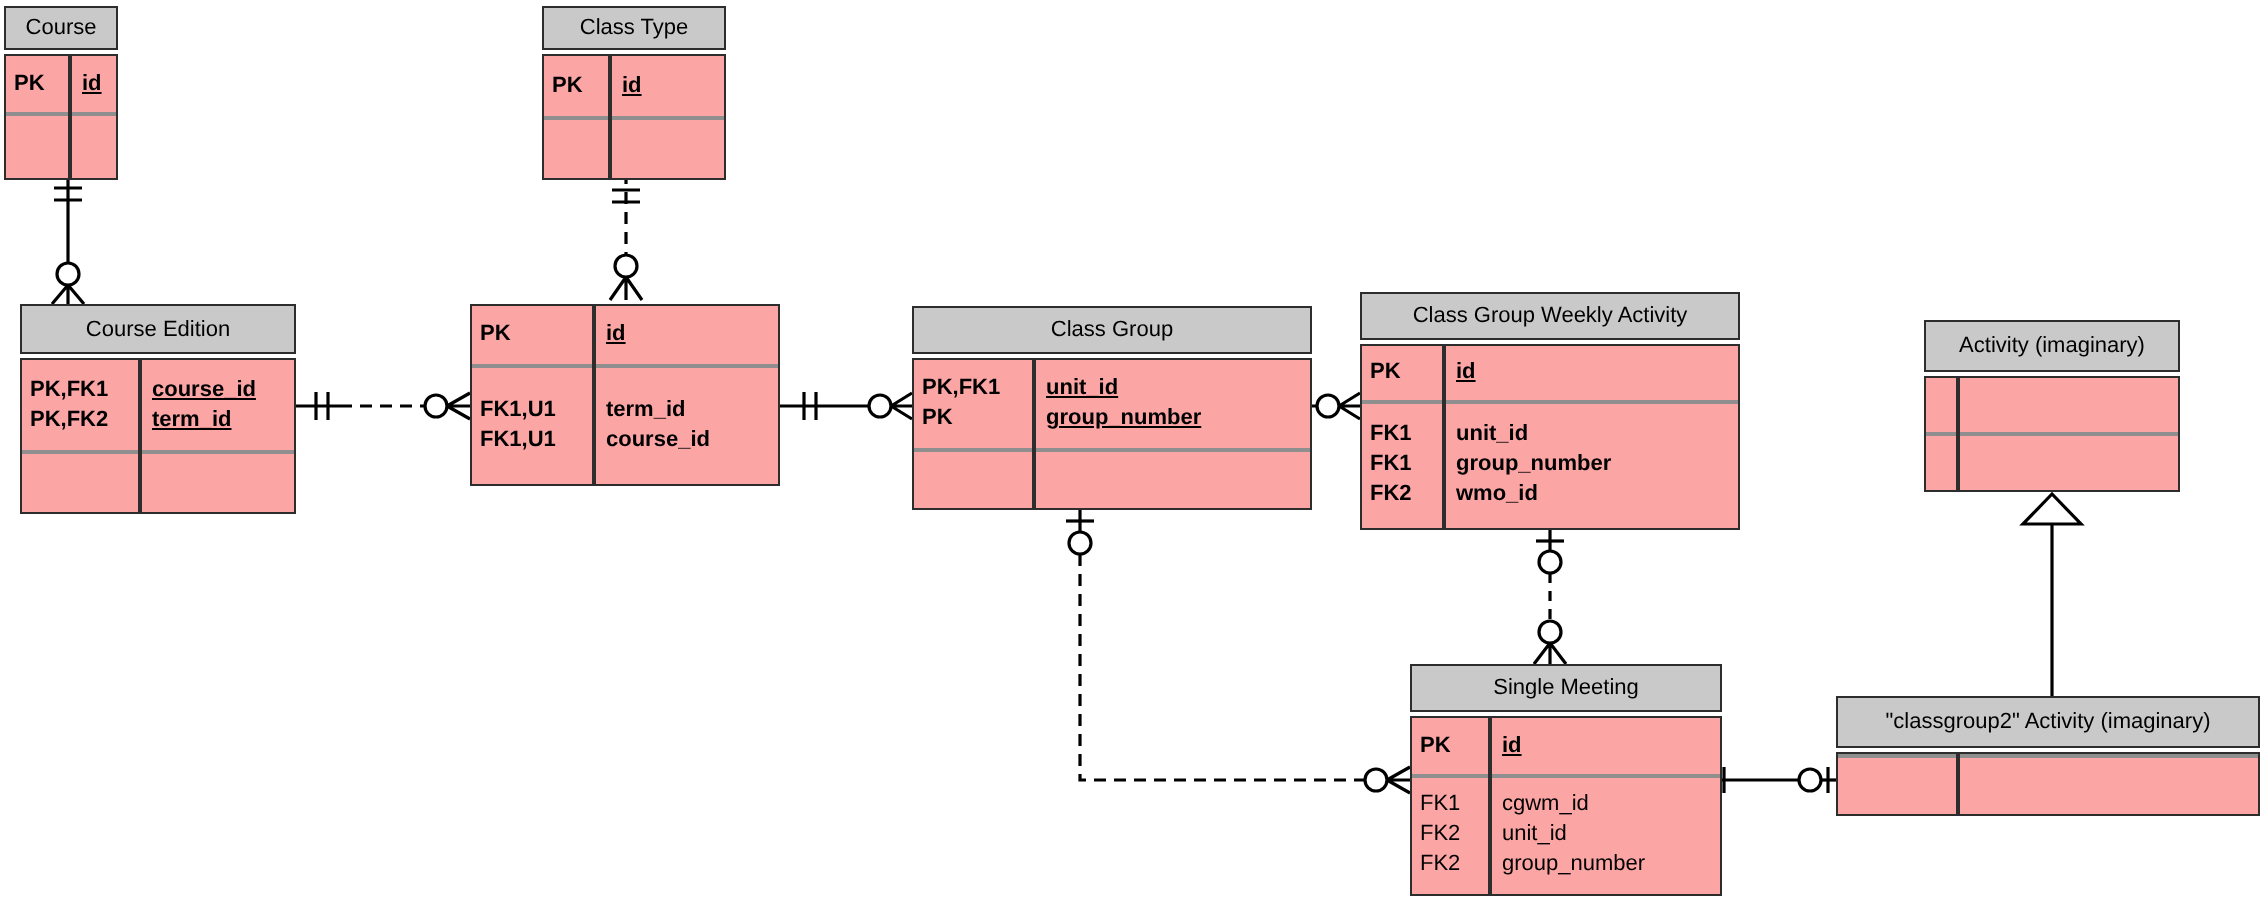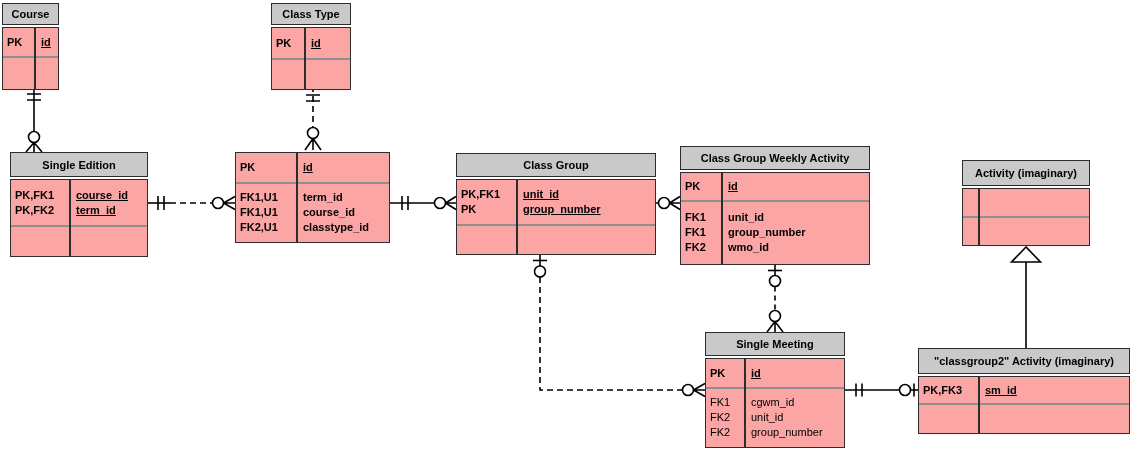--- a/index.html
+++ b/index.html
@@ -1,21 +1,21 @@
 <!DOCTYPE html>
 <html><head>
 <meta charset="utf-8">
 <style>
   html,body{margin:0;padding:0;background:#ffffff;}
   .canvas{position:relative;width:1132px;height:450px;background:#ffffff;overflow:hidden;
           font-family:"Liberation Sans",sans-serif;font-size:11px;color:#000;}
   .overlay{position:absolute;left:0;top:0;z-index:1;}
   .entity{position:absolute;z-index:2;}
   .hd{border:1.5px solid #2d2d2d;background:#c9c9c9;box-sizing:border-box;
-      display:flex;align-items:center;justify-content:center;white-space:nowrap;font-weight:bold;}
+      display:flex;align-items:center;justify-content:center;white-space:nowrap;}
   .bd{position:relative;border:1.5px solid #2d2d2d;background:#fca5a5;margin-top:2px;box-sizing:border-box;}
   .sec{box-sizing:border-box;display:flex;flex-direction:column;justify-content:center;overflow:hidden;}
   .row{display:flex;line-height:15px;white-space:nowrap;}
   .kc{flex:0 0 auto;padding-left:4px;font-weight:bold;box-sizing:border-box;}
   .ac{padding-left:7px;font-weight:bold;}
   .pk .ac{text-decoration:underline;}
   .plain .kc,.plain .ac{font-weight:normal;}
   .sep{height:1.5px;background:#8f8f8f;width:100%;}
   .vd{position:absolute;top:0;bottom:0;width:1.5px;background:#2d2d2d;}
 </style>
@@ -103,37 +103,37 @@
           <span class="kc" style="width:31px">PK</span>
           <span class="ac">id</span>
         </div>
       </div>
       <div class="sep"></div>
       <div class="sec empty" style="height:31px"></div>
       <div class="vd" style="left:31px"></div>
     </div>
   </div>
 
-  <div class="entity" style="left:271px;top:3px;width:80px">
+  <div class="entity" style="left:271px;top:3px;width:92px">
     <div class="hd" style="height:22px">Class Type</div>
     <div class="bd">
       <div class="sec pk" style="height:30px">
         <div class="row">
           <span class="kc" style="width:32px">PK</span>
           <span class="ac">id</span>
         </div>
       </div>
       <div class="sep"></div>
       <div class="sec empty" style="height:29px"></div>
       <div class="vd" style="left:32px"></div>
     </div>
   </div>
 
   <div class="entity" style="left:10px;top:152px;width:138px">
-    <div class="hd" style="height:25px">Single Edition</div>
+    <div class="hd" style="height:25px">Course Edition</div>
     <div class="bd">
       <div class="sec pk" style="height:45px">
         <div class="row">
           <span class="kc" style="width:58px">PK,FK1</span>
           <span class="ac">course_id</span>
         </div>
         <div class="row">
           <span class="kc" style="width:58px">PK,FK2</span>
           <span class="ac">term_id</span>
         </div>
@@ -155,24 +155,20 @@
       <div class="sep"></div>
       <div class="sec fk" style="height:58px">
         <div class="row">
           <span class="kc" style="width:60px">FK1,U1</span>
           <span class="ac">term_id</span>
         </div>
         <div class="row">
           <span class="kc" style="width:60px">FK1,U1</span>
           <span class="ac">course_id</span>
         </div>
-        <div class="row">
-          <span class="kc" style="width:60px">FK2,U1</span>
-          <span class="ac">classtype_id</span>
-        </div>
       </div>
       <div class="vd" style="left:60px"></div>
     </div>
   </div>
 
   <div class="entity" style="left:456px;top:153px;width:200px">
     <div class="hd" style="height:24px">Class Group</div>
     <div class="bd">
       <div class="sec pk" style="height:44px">
         <div class="row">
@@ -221,21 +217,21 @@
   <div class="entity" style="left:962px;top:160px;width:128px">
     <div class="hd" style="height:26px">Activity (imaginary)</div>
     <div class="bd">
       <div class="sec empty" style="height:27px"></div>
       <div class="sep"></div>
       <div class="sec empty" style="height:27px"></div>
       <div class="vd" style="left:15px"></div>
     </div>
   </div>
 
-  <div class="entity" style="left:705px;top:332px;width:140px">
+  <div class="entity" style="left:705px;top:332px;width:156px">
     <div class="hd" style="height:24px">Single Meeting</div>
     <div class="bd">
       <div class="sec pk" style="height:28px">
         <div class="row">
           <span class="kc" style="width:38px">PK</span>
           <span class="ac">id</span>
         </div>
       </div>
       <div class="sep"></div>
       <div class="sec fk plain" style="height:58px">
@@ -252,25 +248,19 @@
           <span class="ac">group_number</span>
         </div>
       </div>
       <div class="vd" style="left:38px"></div>
     </div>
   </div>
 
   <div class="entity" style="left:918px;top:348px;width:212px">
     <div class="hd" style="height:26px">"classgroup2" Activity (imaginary)</div>
     <div class="bd">
-      <div class="sec pk" style="height:26px">
-        <div class="row">
-          <span class="kc" style="width:59px">PK,FK3</span>
-          <span class="ac">sm_id</span>
-        </div>
-      </div>
       <div class="sep"></div>
       <div class="sec empty" style="height:28px"></div>
       <div class="vd" style="left:59px"></div>
     </div>
   </div>
 
 </div>
 
 </body></html>

